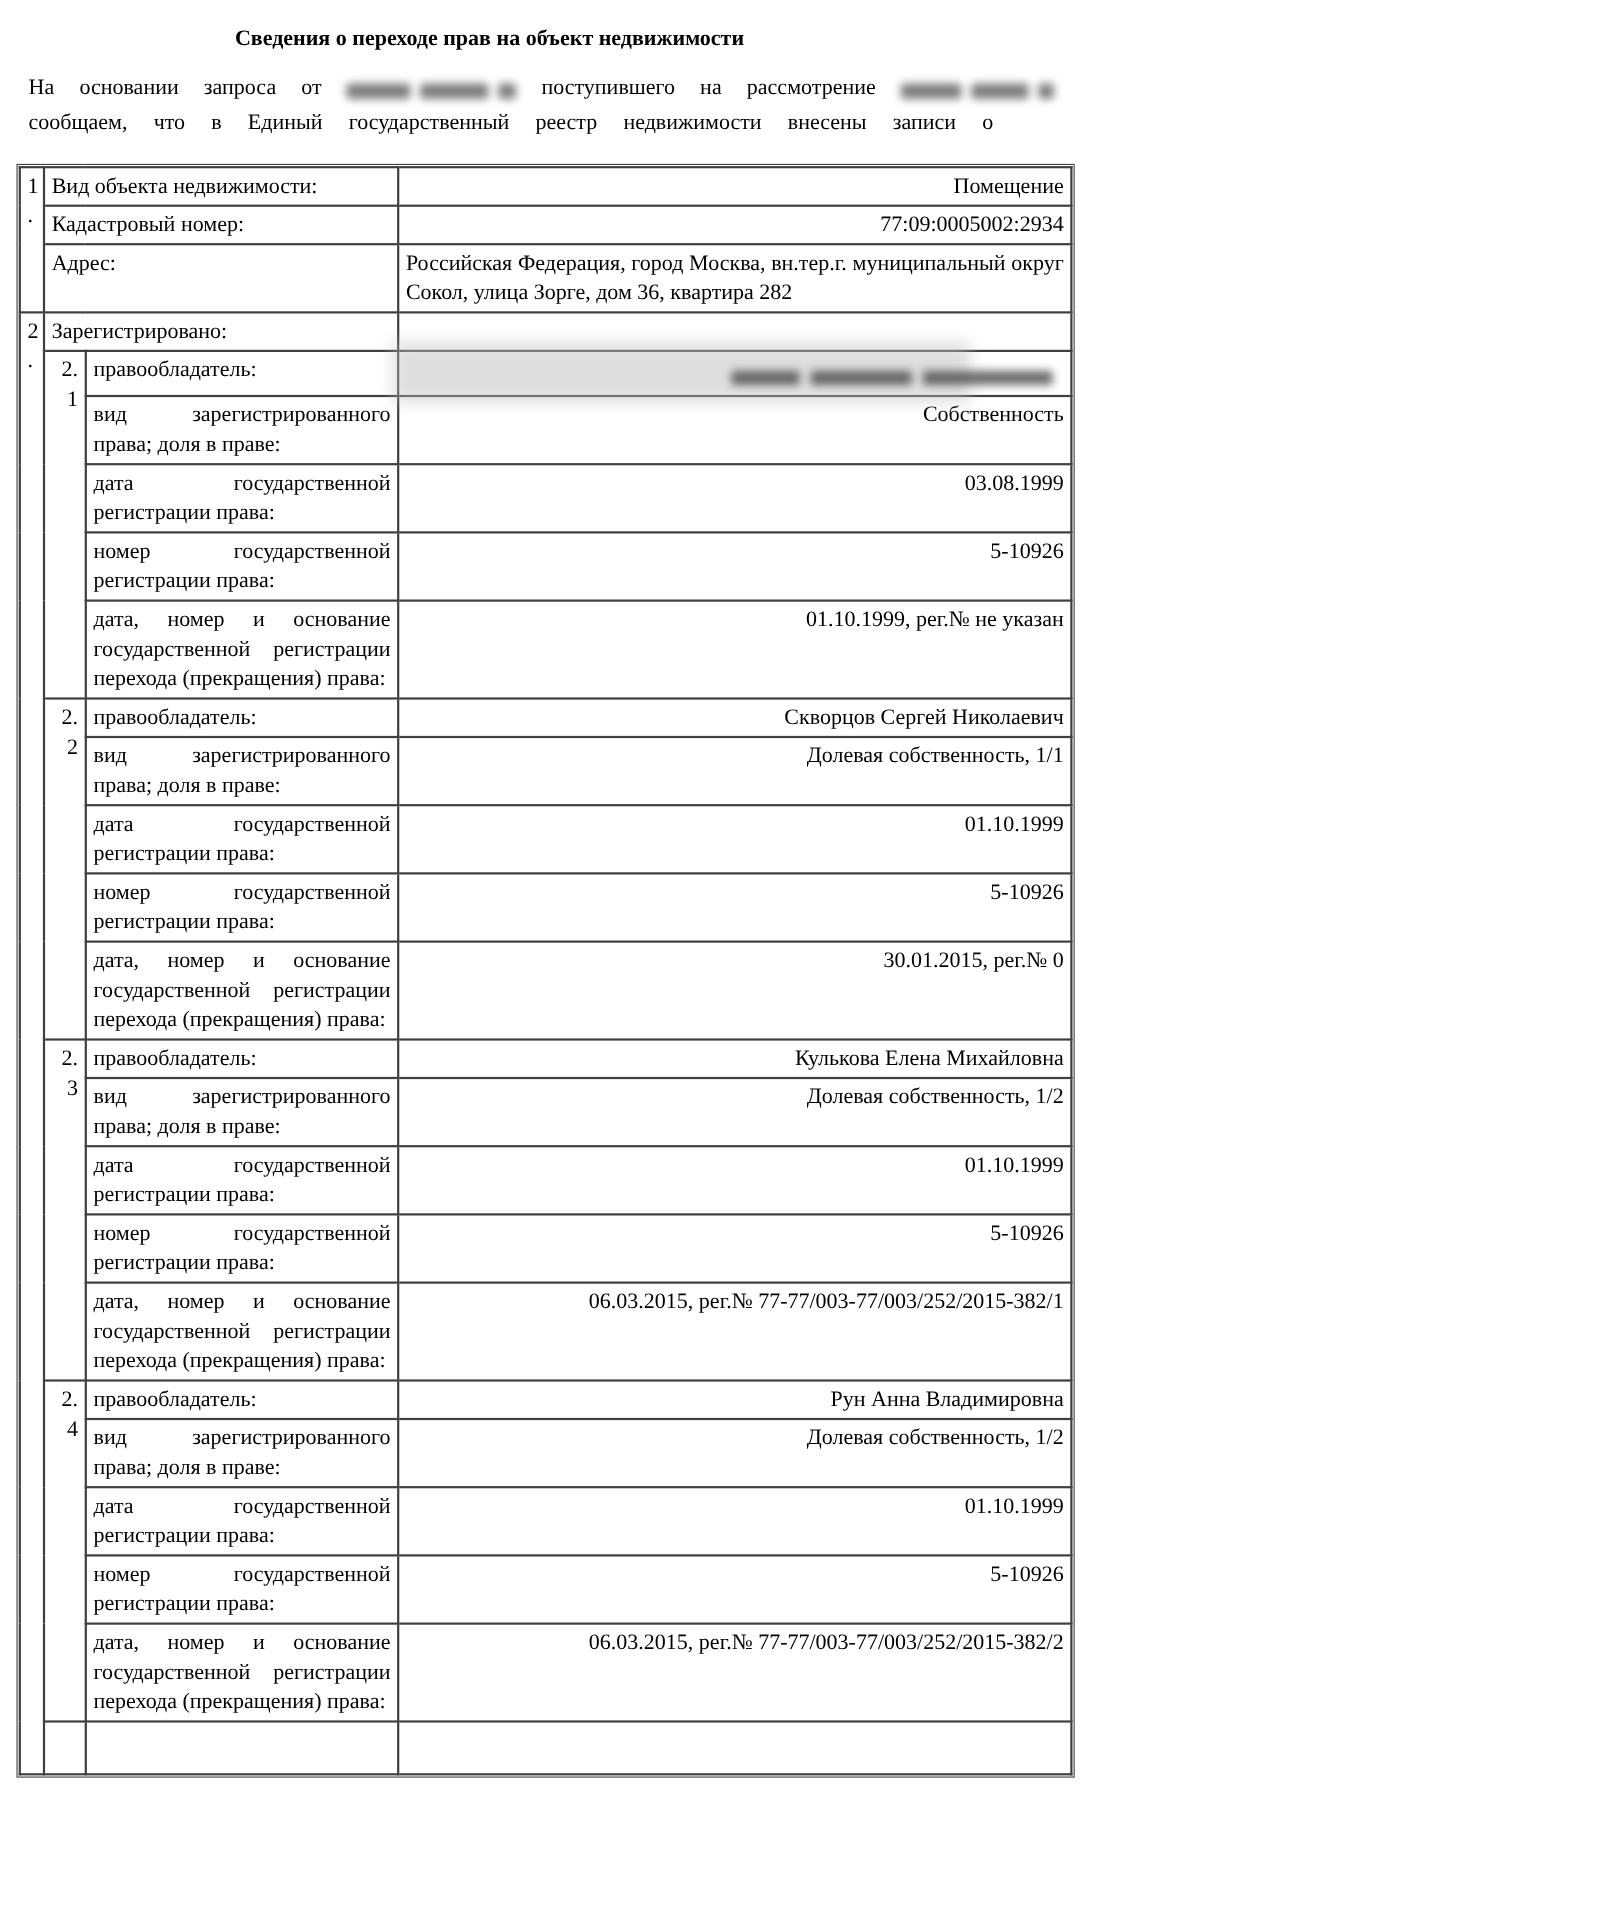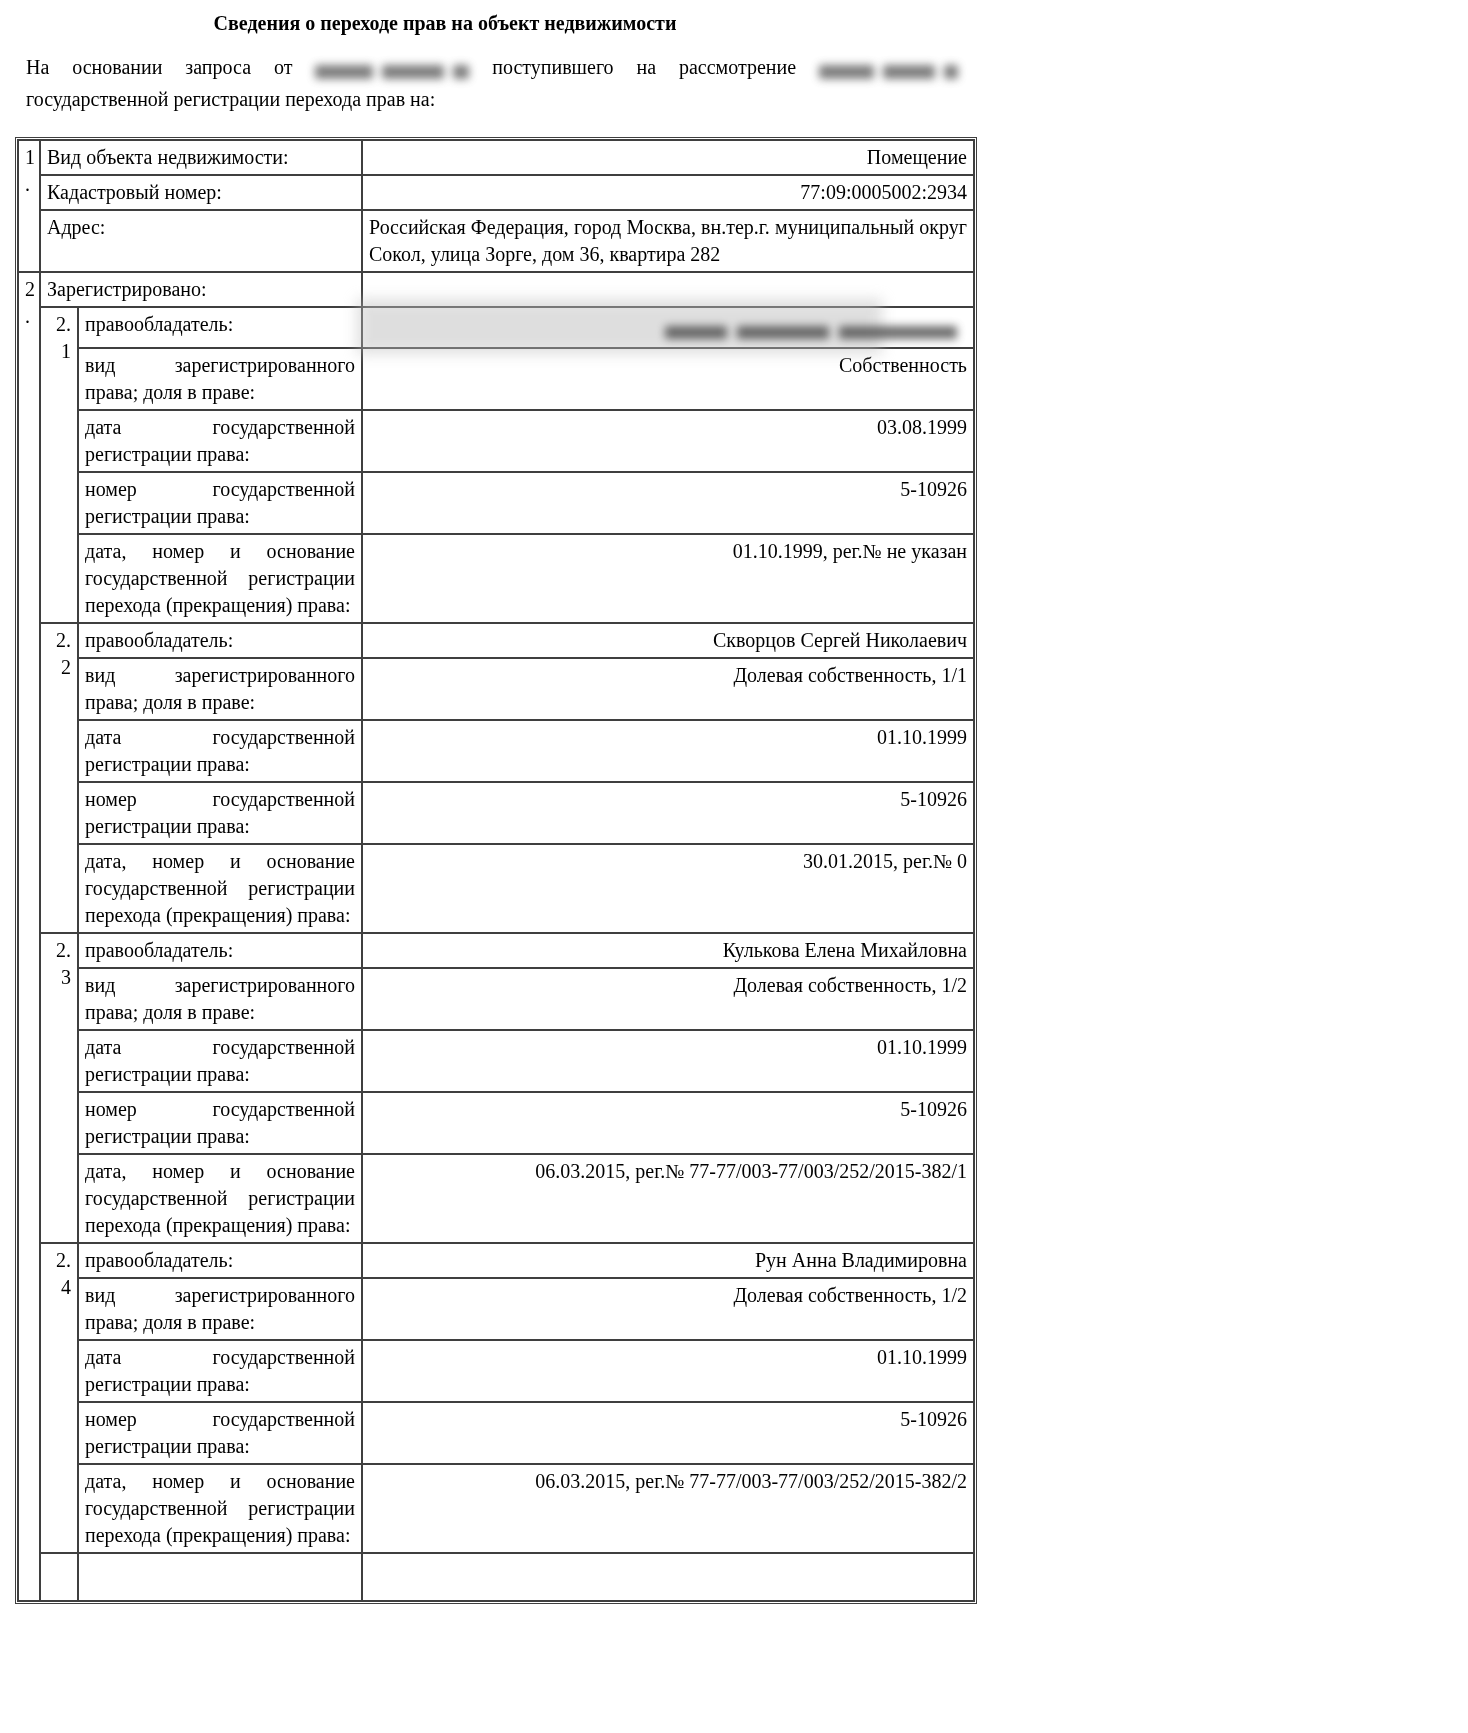--- a/index.html
+++ b/index.html
@@ -4,21 +4,21 @@
 <style>
   * { margin: 0; padding: 0; box-sizing: content-box; }
   html, body { background: #ffffff; }
   body {
     width: 1468px; height: 1733px;
     overflow: hidden;
     font-family: "Liberation Serif", "DejaVu Serif", serif;
     color: #000;
     font-size: 20px;
   }
-  .doc { padding-top: 12px; }
+  .doc { padding-top: 24px; }
 
   .title {
     width: 890px;
     text-align: center;
     font-size: 20px;
     font-weight: bold;
     margin-bottom: 18px;
   }
 
   .intro {
@@ -112,21 +112,21 @@
 </style>
 </head>
 <body>
 
 <div class="doc">
 
   <div class="title">Сведения о переходе прав на объект недвижимости</div>
 
   <div class="intro">
     <div class="jline"><span>На основании запроса от</span> <span class="redact r1"><i class="b b1"></i><i class="b b2"></i><i class="b b3"></i></span> <span>поступившего на рассмотрение</span> <span class="redact r2 redact-overhang"><i class="b b1"></i><i class="b b2"></i><i class="b b3"></i></span></div>
-    <div class="nline">государственной регистрации перехода прав на:</div>
+    <div class="jline">сообщаем, что в Единый государственный реестр недвижимости внесены записи о</div>
   </div>
 
   <div class="twrap">
     <table class="rights">
       <colgroup>
         <col style="width:22px">
           <col style="width:38px">
           <col style="width:284px">
           <col style="width:612px">
       </colgroup>

